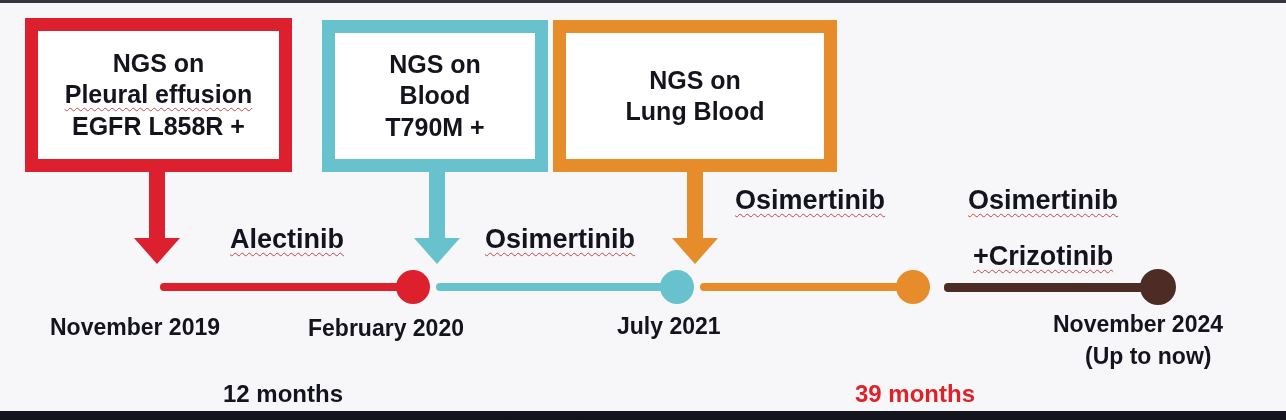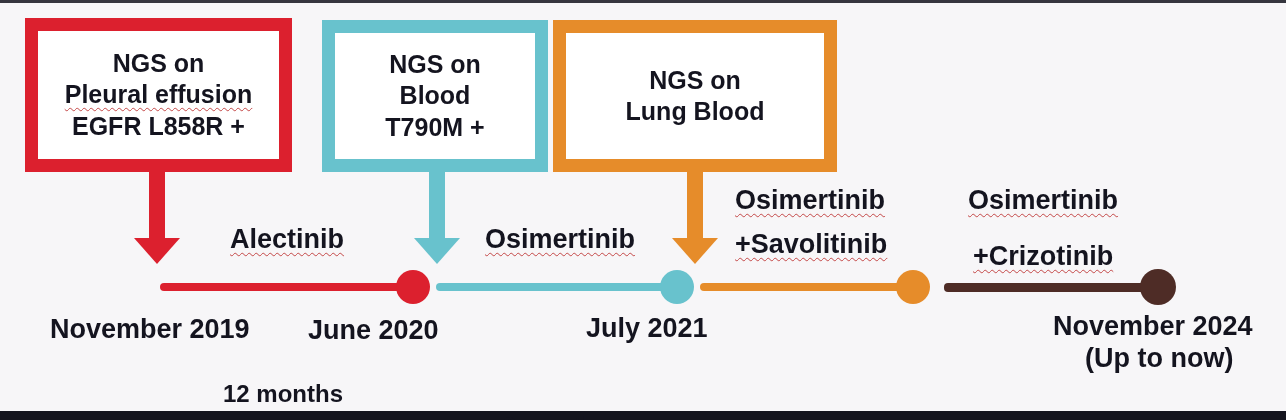--- a/index.html
+++ b/index.html
@@ -61,24 +61,24 @@
   
   .lbl{position:absolute;white-space:nowrap;}
   .treat{font-size:27px;}
   .t-alectinib{left:230px;top:224px;text-align:center;}
   .t-osi1{left:485px;top:224px;}
   .t-osi2{left:735px;top:185px;}
   .t-sav{left:735px;top:229px;}
   .t-osi3{left:968px;top:185px;}
   .t-criz{left:973px;top:241px;}
 
-  .date{font-size:27px;}
+  .date{font-size:23px;}
   .d-2019{left:50px;top:314px;}
   .d-2020{left:308px;top:315px;}
-  .d-2021{left:586px;top:313px;}
+  .d-2021{left:617px;top:313px;}
   .d-2024{left:1053px;top:311px;}
   .d-upnow{left:1085px;top:343px;}
 
   .dur{font-size:24px;}
   .m-12{left:223px;top:380px;}
   .m-9{left:503px;top:380px;margin-top:32px;}
   .m-39{left:855px;top:380px;color:var(--dur-red,#df2228);}
 </style>
 </head>
 <body>
@@ -122,25 +122,25 @@
   <div class="seg seg-orange"></div>
   <div class="seg seg-brown"></div>
   <div class="dot dot-red"></div>
   <div class="dot dot-teal"></div>
   <div class="dot dot-orange"></div>
   <div class="dot dot-brown"></div>
 
   <div class="lbl treat squiggle t-alectinib">Alectinib</div>
   <div class="lbl treat squiggle t-osi1">Osimertinib</div>
   <div class="lbl treat squiggle t-osi2">Osimertinib</div>
-  <div class="lbl treat squiggle t-sav">+Savolitinib</div>
   <div class="lbl treat squiggle t-osi3">Osimertinib</div>
   <div class="lbl treat squiggle t-criz">+Crizotinib</div>
 
   <div class="lbl date d-2019">November 2019</div>
-  <div class="lbl date d-2020">June 2020</div>
+  <div class="lbl date d-2020">February 2020</div>
   <div class="lbl date d-2021">July 2021</div>
   <div class="lbl date d-2024">November 2024</div>
   <div class="lbl date d-upnow">(Up to now)</div>
 
   <div class="lbl dur m-12">12 months</div>
   <div class="lbl dur m-9">9 months</div>
+  <div class="lbl dur m-39">39 months</div>
 </div>
 
 </body></html>

